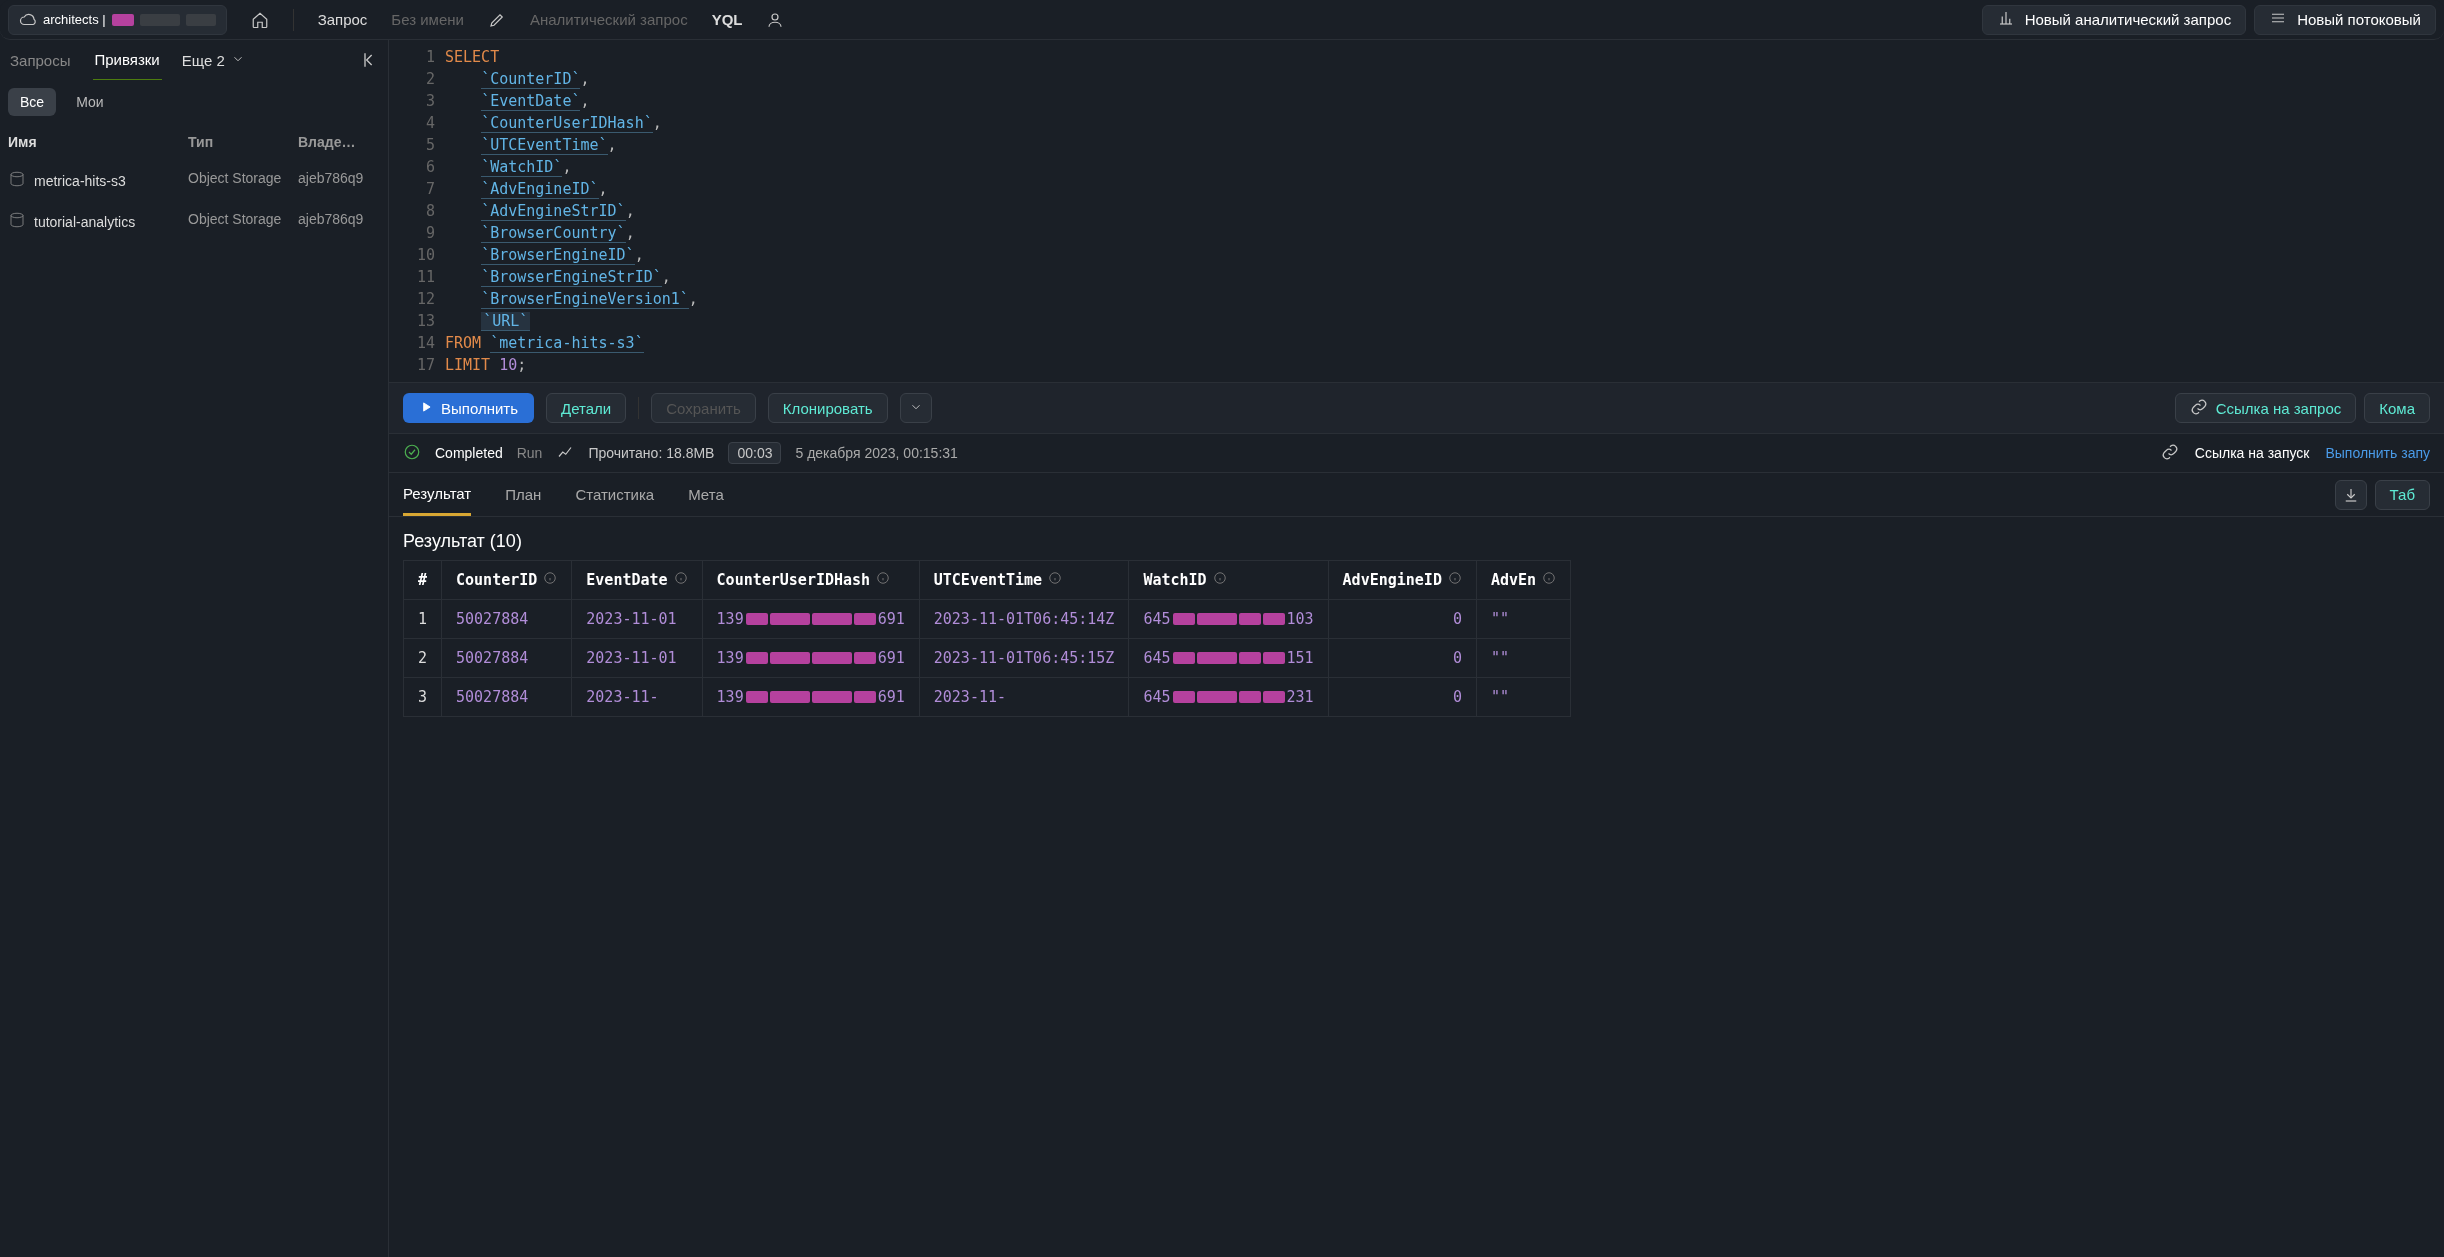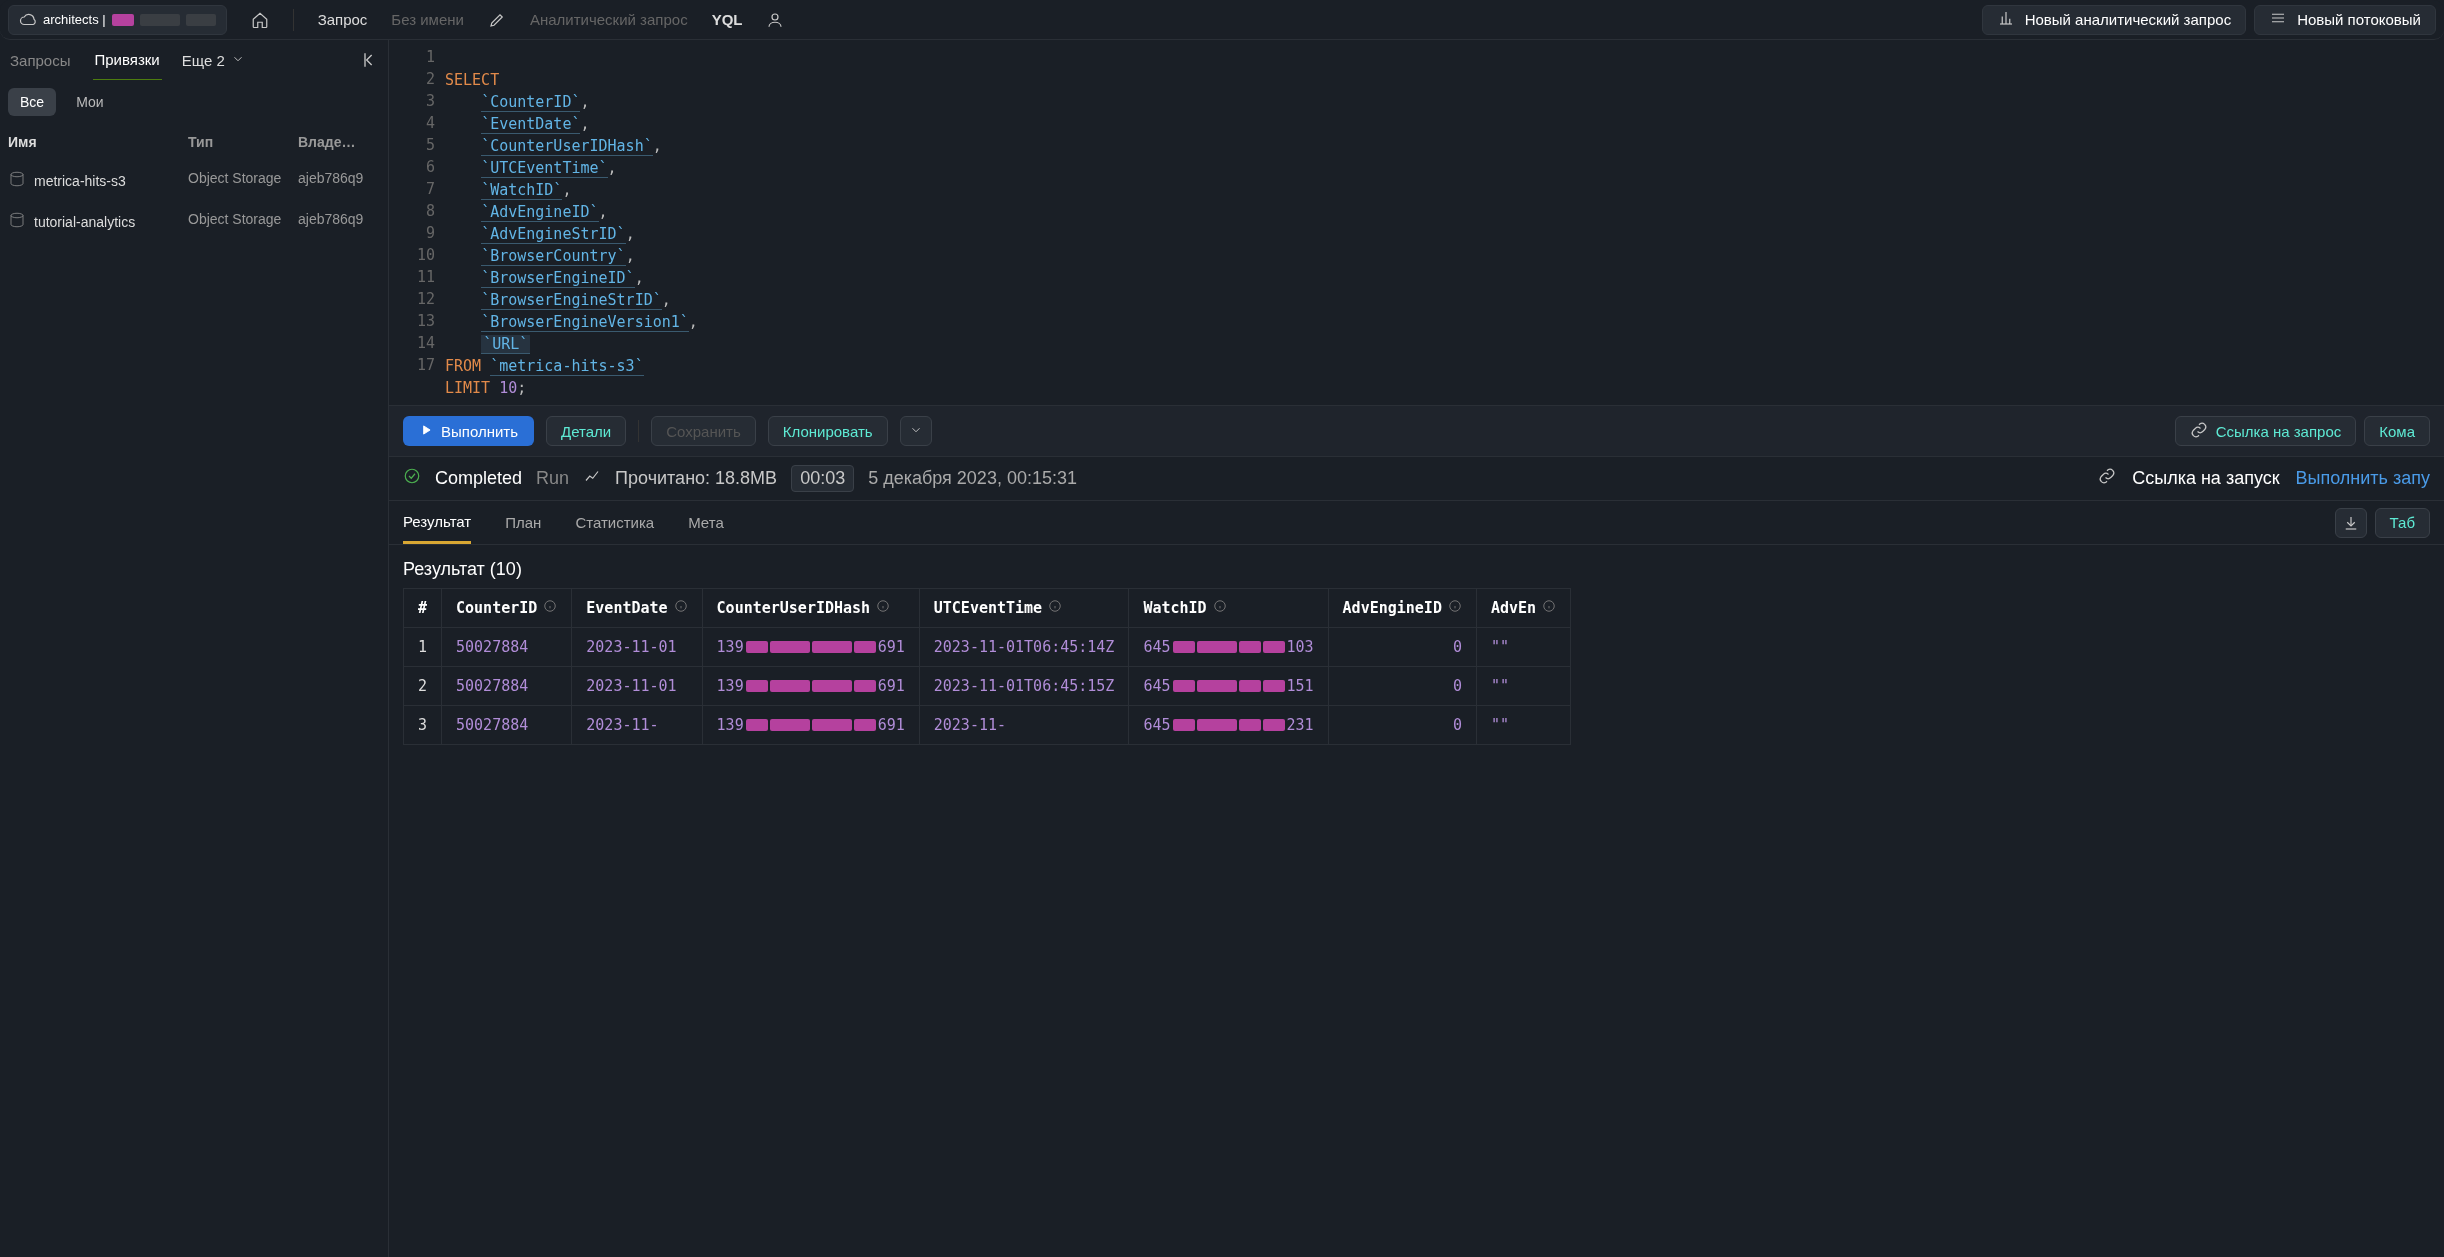--- a/index.html
+++ b/index.html
@@ -66,21 +66,21 @@
 .sb-table-head { color:#ddd; font-weight:600; }
 .sb-row { color:#ddd; }
 .c-name { flex:0 0 180px; display:flex; align-items:center; gap:8px; }
 .c-type { flex:0 0 110px; color:#999; }
 .c-owner { flex:1; color:#999; }
 .store-icon svg { width:18px; height:18px; stroke:#999; fill:none; }
 .content { flex:1; display:flex; flex-direction:column; min-width:0; }
 .editor-wrap { display:flex; background:#1a1f26; font-family:Consolas,monospace; font-size:15px; }
 .gutter { width:56px; text-align:right; padding:6px 10px 6px 0; color:#666; user-select:none; }
 .gutter div { height:22px; line-height:22px; }
-.code { flex:1; padding:6px 0; white-space:pre;margin-top:23px; }
+.code { flex:1; padding:6px 0; white-space:pre; }
 .code .line { height:22px; line-height:22px; }
 .kw { color:#e28a4a; }
 .ident { color:#62b5e6; border-bottom:1px solid #3a5a6f; }
 .url-ident { background:#263340; padding:0 2px; }
 .punc { color:#bbb; }
 .num { color:#b18dd8; }
 .action-bar {
   display:flex; align-items:center; gap:12px; padding:10px 14px;
   border-top:1px solid #2a2f36; border-bottom:1px solid #2a2f36; background:#1f242c;
 }
@@ -90,21 +90,21 @@
 }
 .play-icon svg { stroke:#fff; fill:#fff; width:14px; height:14px; }
 .sec-btn {
   display:flex; align-items:center; gap:8px; background:#262c34; border:1px solid #3a4048;
   border-radius:6px; padding:0 14px; height:30px; font-size:15px; color:#5eead4; cursor:pointer;
 }
 .sec-btn.disabled { color:#555; cursor:not-allowed; }
 .sec-icon-btn { width:32px; padding:0; justify-content:center; }
 .ab-right { margin-left:auto; display:flex; gap:8px;text-align:center; }
 .status-bar {
-  display:flex; align-items:center; gap:14px; padding:8px 14px; font-size:18px;
+  display:flex; align-items:center; gap:14px; padding:8px 14px; font-size:14px;
   border-bottom:1px solid #2a2f36; background:#1a1f26;
 }
 .check-icon svg { stroke:#4caf50; }
 .pill { background:#262c34; border:1px solid #3a4048; border-radius:4px; padding:2px 8px; }
 .sb-right-status { margin-left:auto; display:flex; align-items:center; gap:16px; }
 .link-txt { color:#4a9be8; cursor:pointer; }
 .res-tabs { display:flex; align-items:center; gap:34px; padding:0 14px; height:44px; border-bottom:1px solid #2a2f36; }
 .res-tab { font-size:15px; color:#fff; cursor:pointer; height:100%; display:flex; align-items:center; }
 .res-tab.active { border-bottom:3px solid #d8a733; }
 .res-tab.mut { color:#aaa; }

